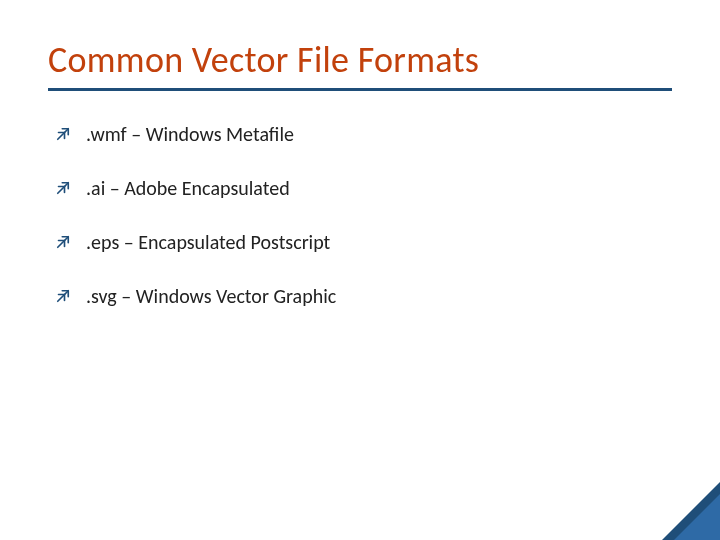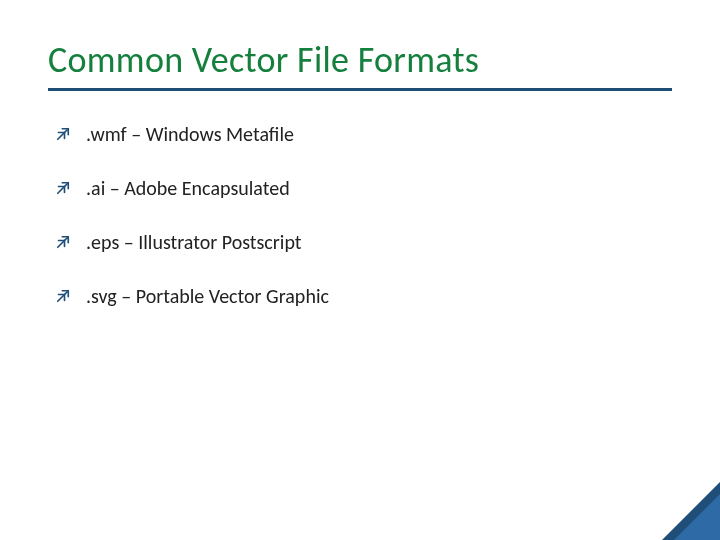--- a/index.html
+++ b/index.html
@@ -17,21 +17,21 @@
     }
     .slide {
       width: 100%;
       height: 100%;
       position: relative;
       padding: 38px 48px 28px 48px;
     }
     .title {
       font-size: 36px;
       font-weight: 400;
-      color: #15803d;
+      color: #c2410c;
       letter-spacing: 0.3px;
       margin-bottom: 6px;
     }
     .underline {
       height: 3px;
       background: #1f4e79;
       width: 100%;
       margin-bottom: 30px;
     }
     .items {
@@ -114,32 +114,32 @@
 
     <div class="item">
       <span class="bullet-icon">
         <svg viewBox="0 0 24 24" width="18" height="18" fill="none" stroke="currentColor" stroke-width="2.2" stroke-linecap="round" stroke-linejoin="round">
           <path d="M5 19 L19 5"></path>
           <path d="M11 5 L19 5 L19 13"></path>
           <path d="M14 10 L6 10"></path>
           <path d="M14 10 L14 18"></path>
         </svg>
       </span>
-      <span class="item-text">.eps – Illustrator Postscript</span>
+      <span class="item-text">.eps – Encapsulated Postscript</span>
     </div>
 
     <div class="item">
       <span class="bullet-icon">
         <svg viewBox="0 0 24 24" width="18" height="18" fill="none" stroke="currentColor" stroke-width="2.2" stroke-linecap="round" stroke-linejoin="round">
           <path d="M5 19 L19 5"></path>
           <path d="M11 5 L19 5 L19 13"></path>
           <path d="M14 10 L6 10"></path>
           <path d="M14 10 L14 18"></path>
         </svg>
       </span>
-      <span class="item-text">.svg – Portable Vector Graphic</span>
+      <span class="item-text">.svg – Windows Vector Graphic</span>
     </div>
 
 
   </div>
 
   <div class="corner"></div>
 </div>
 
 </body></html>

